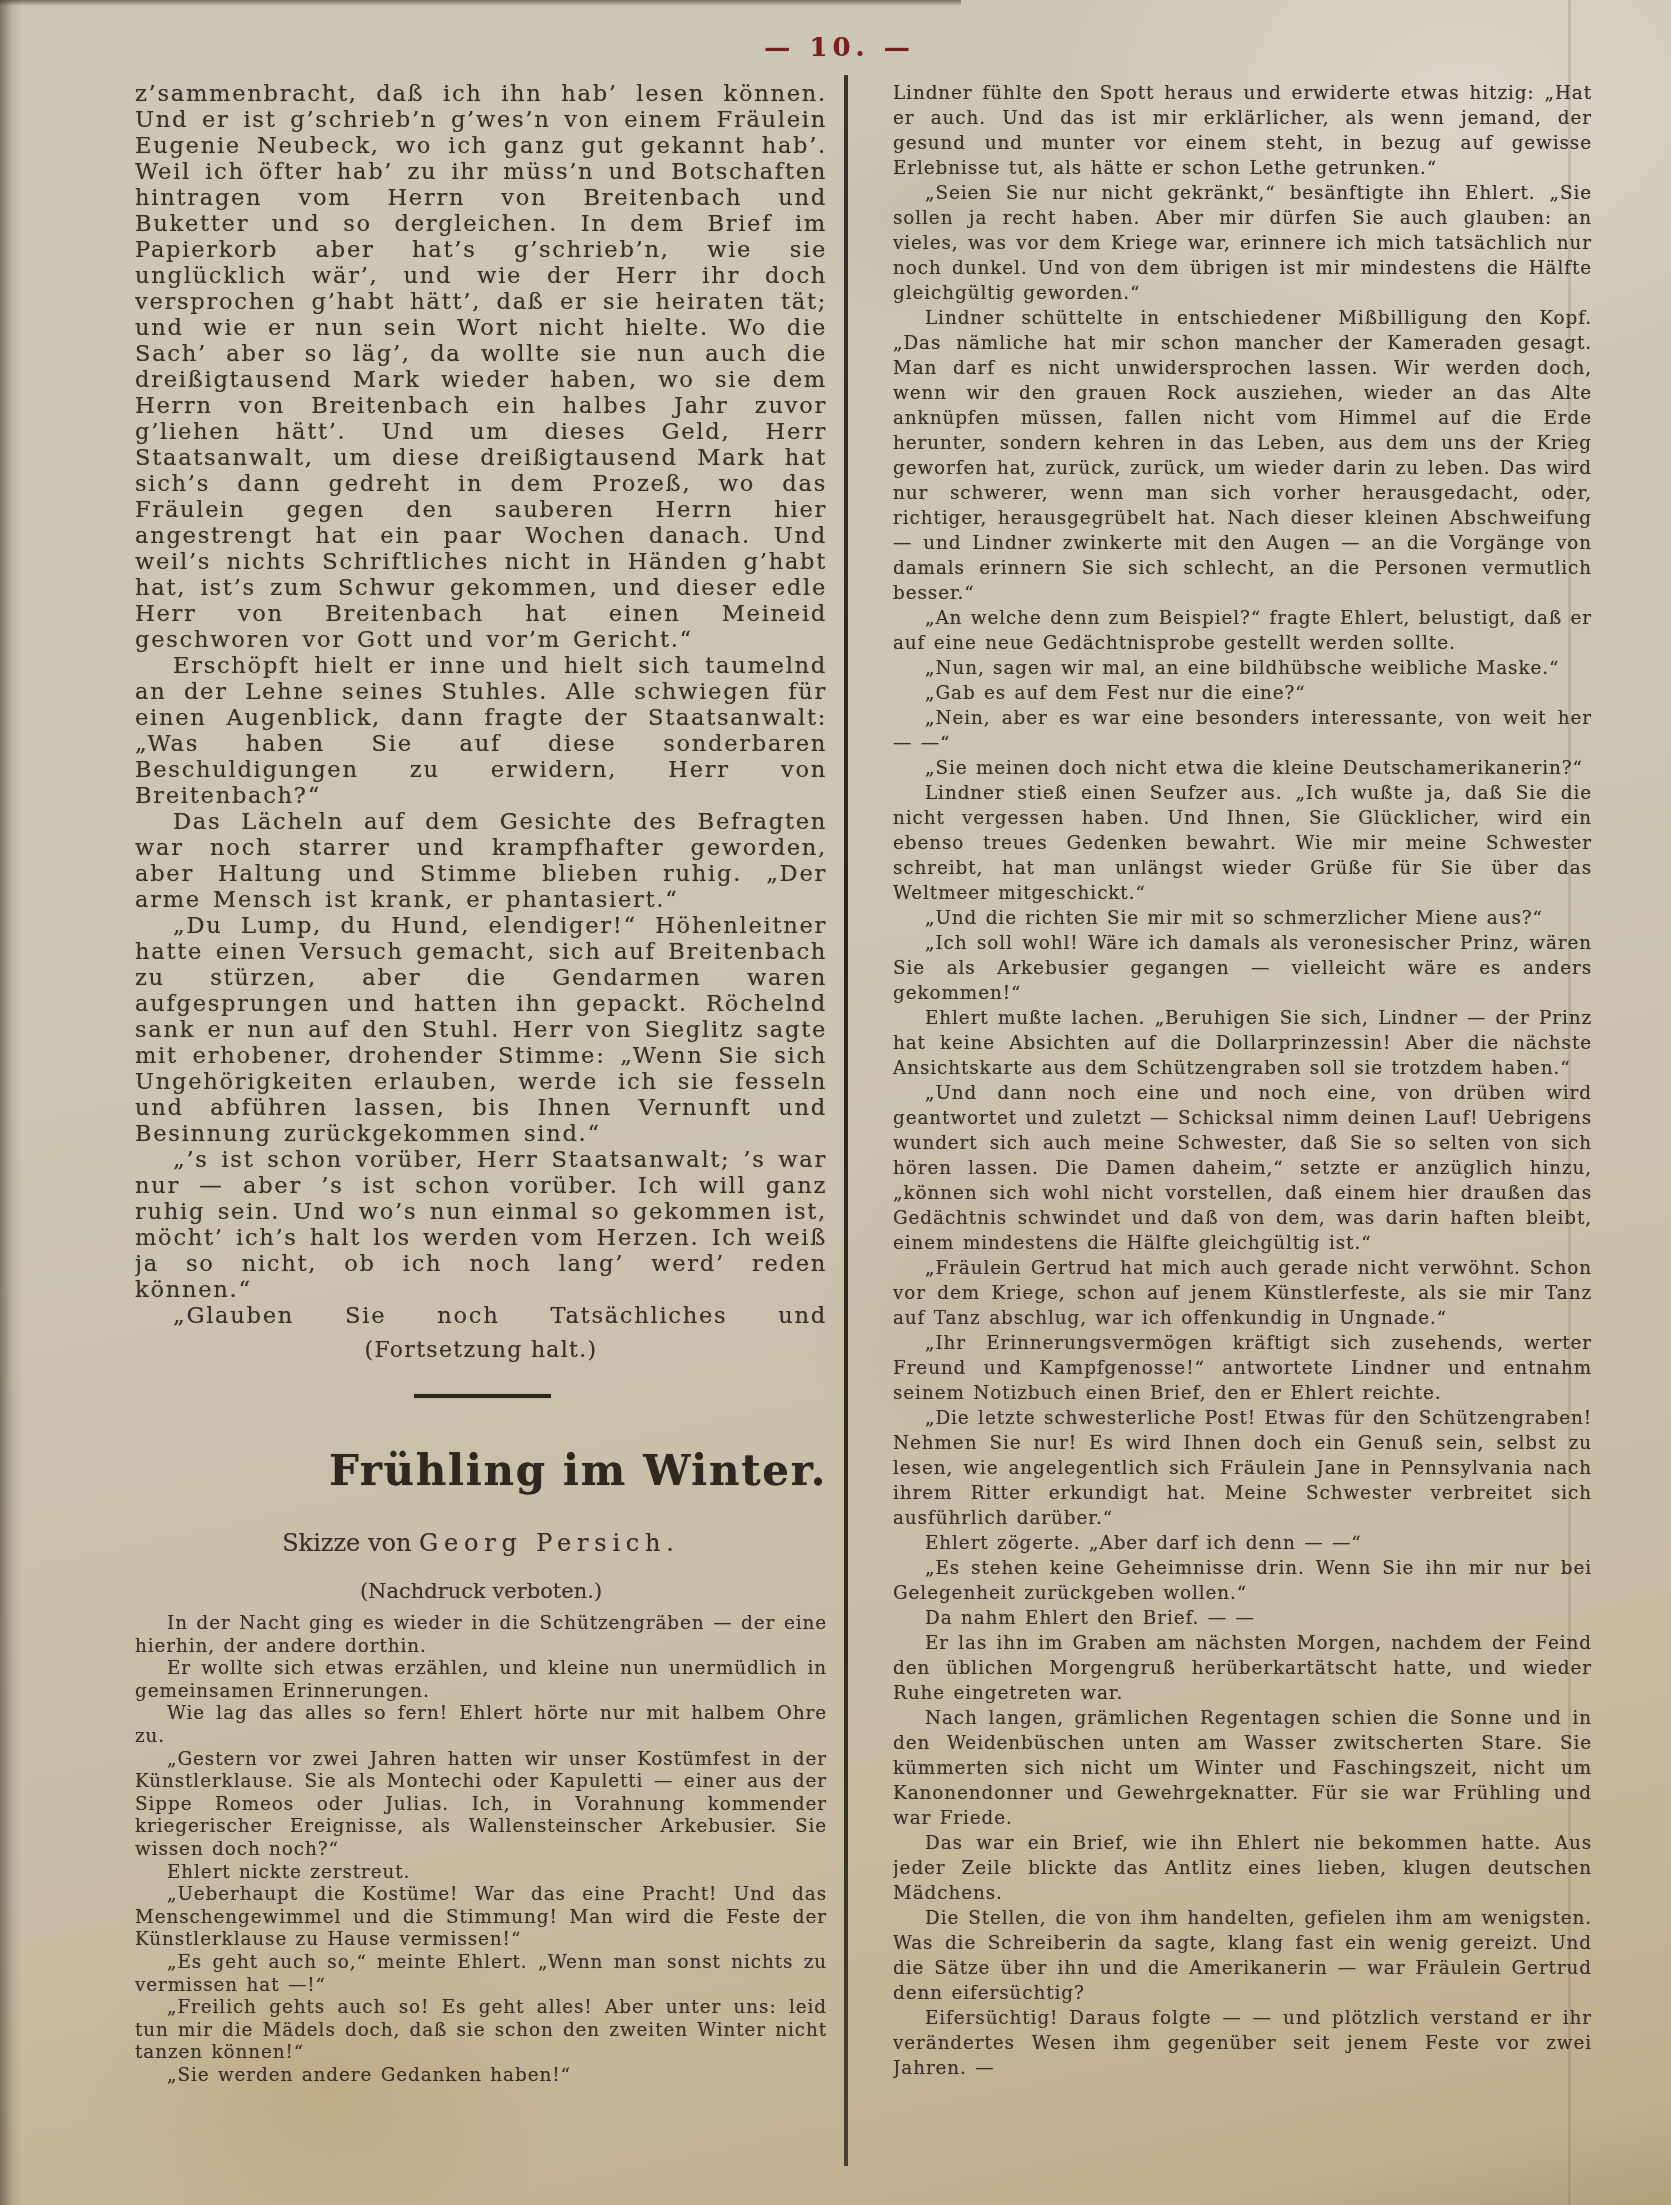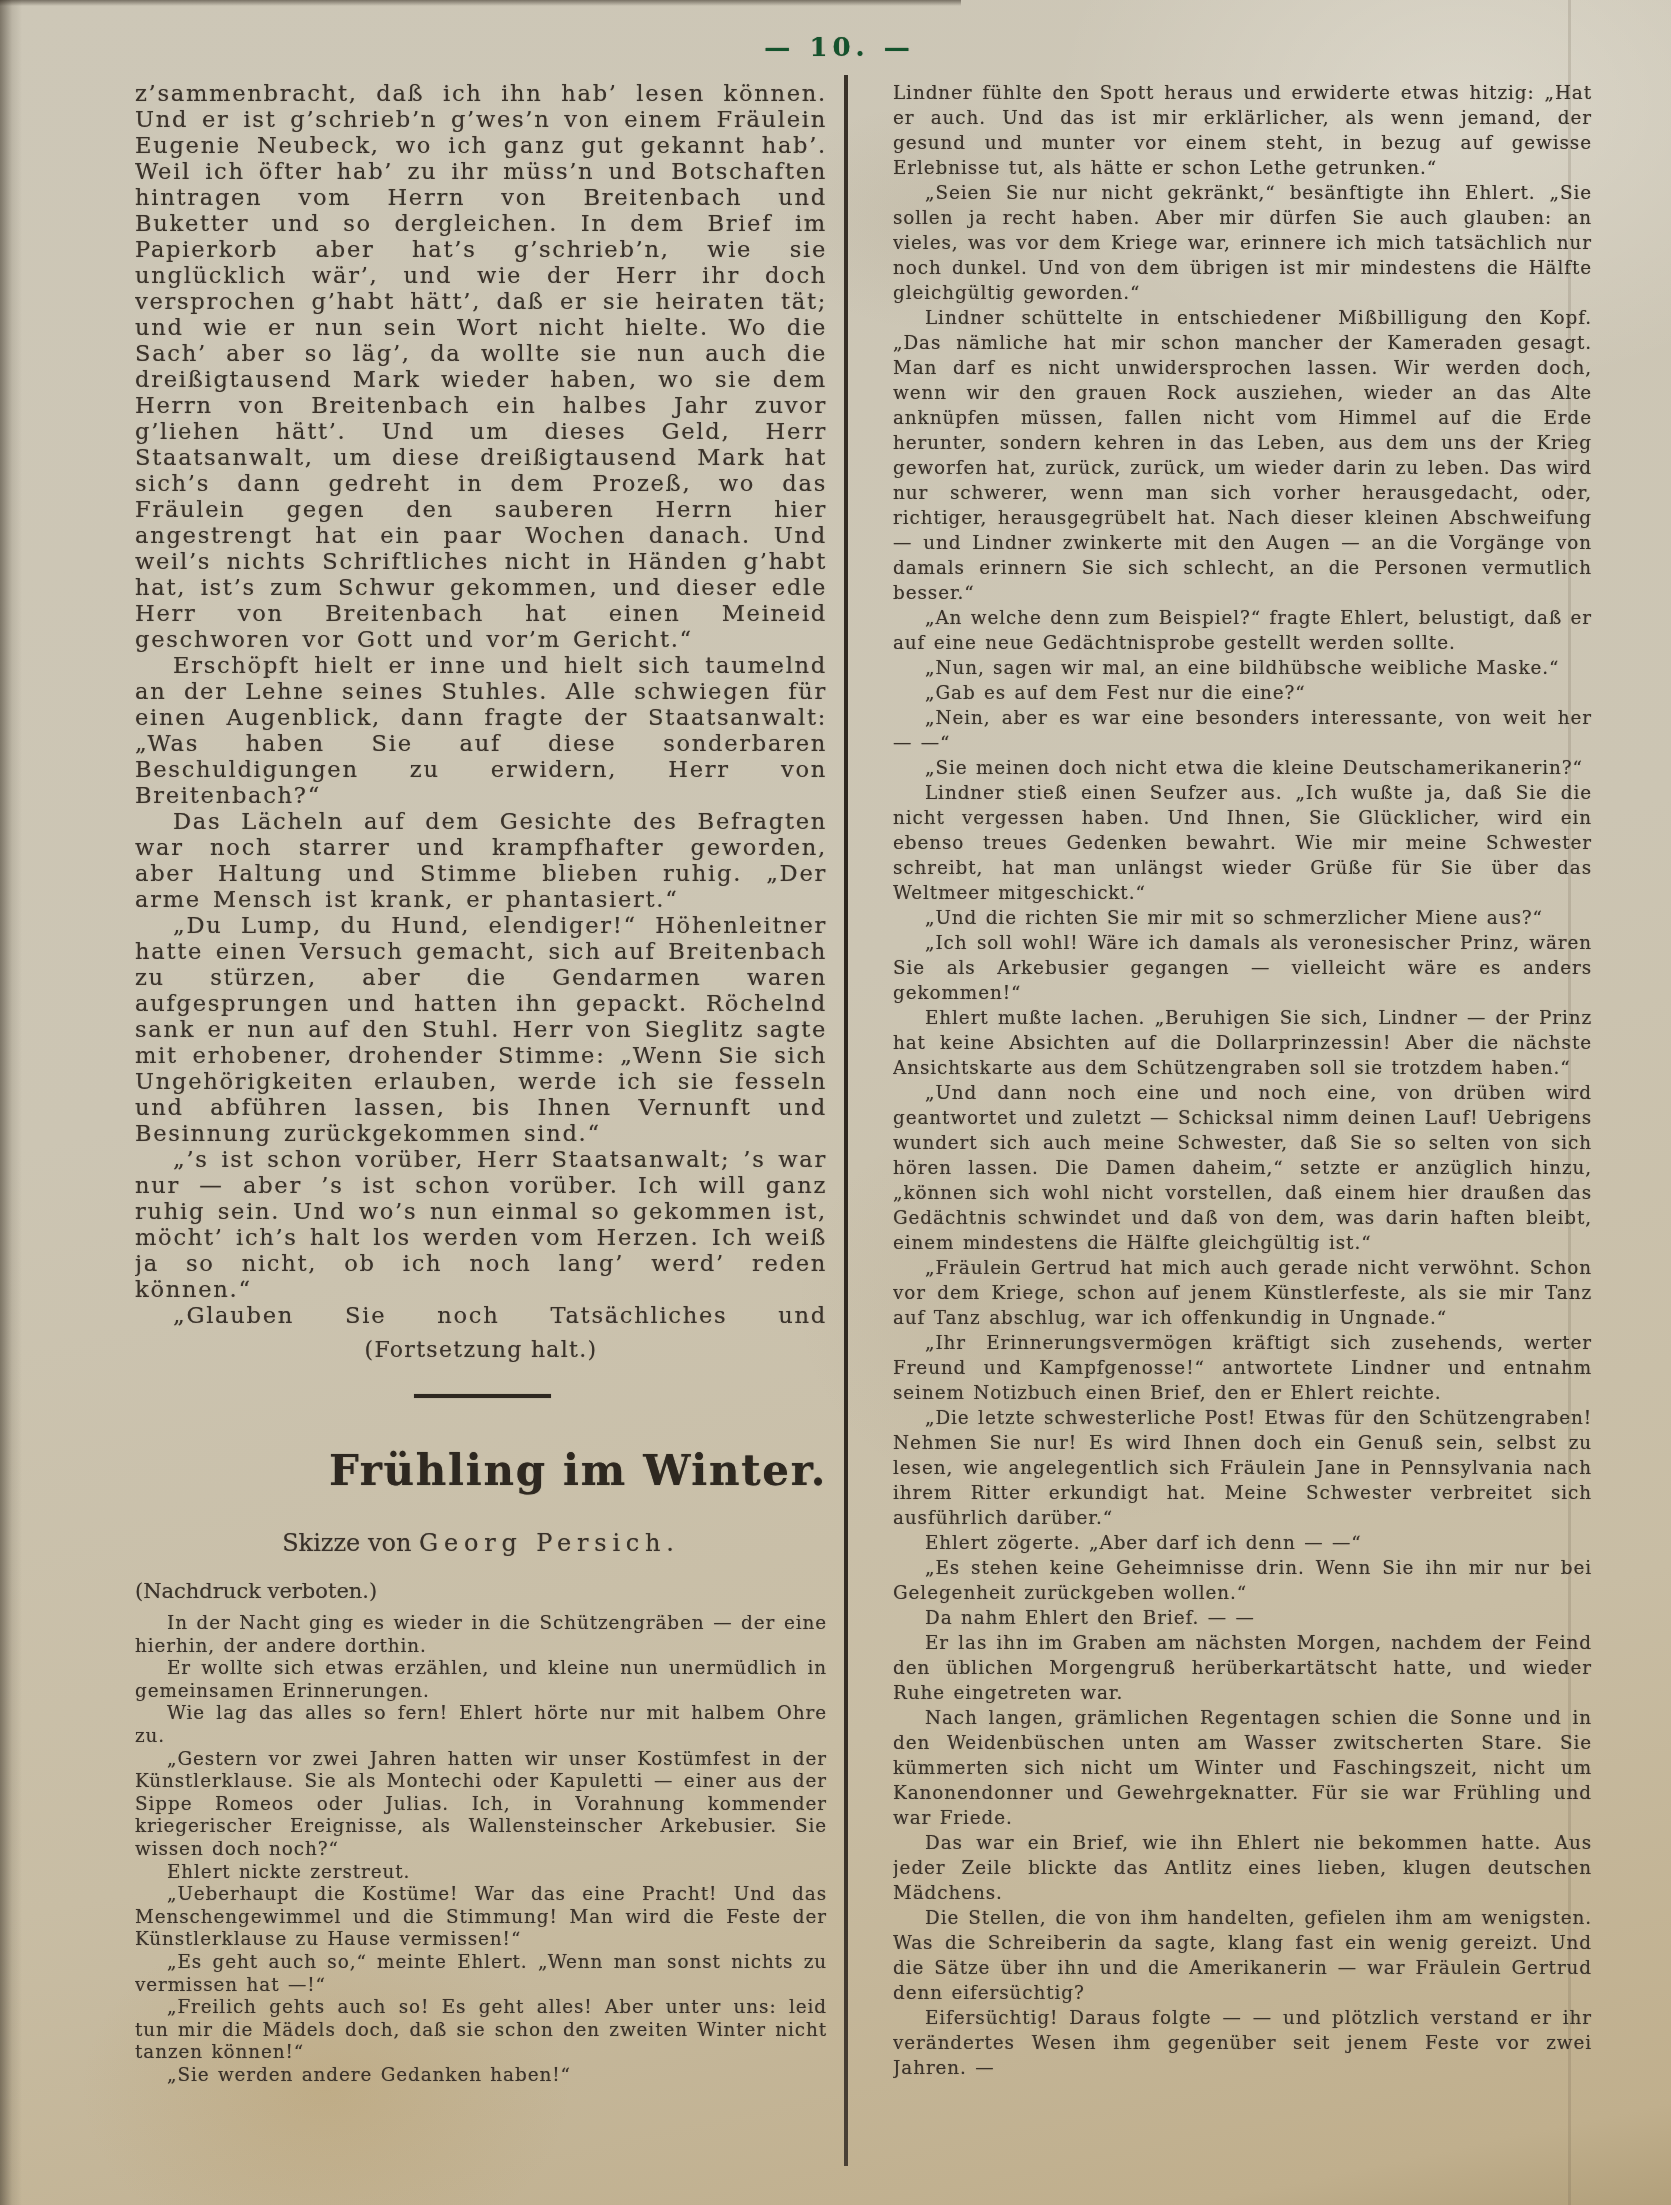--- a/index.html
+++ b/index.html
@@ -16,21 +16,21 @@
   }
   
   .edge-left{position:absolute;left:0;top:0;bottom:0;width:22px;
     background:linear-gradient(90deg, rgba(60,52,40,0.55), rgba(60,52,40,0.12) 55%, transparent);}
   .edge-top{position:absolute;left:0;top:0;height:5.8px;width:961px;
     background:linear-gradient(180deg, rgba(50,42,32,0.55), transparent);}
   .crease-right{position:absolute;left:1568px;top:0;width:2.5px;height:2205px;
     background:rgba(90,75,55,0.16);}
 
   .page-number{position:absolute;left:752px;top:32px;width:175px;text-align:center;
-    font-size:26px;font-weight:bold;letter-spacing:5px;color:#14532d;
+    font-size:26px;font-weight:bold;letter-spacing:5px;color:#7f1d1d;
     text-shadow:0 0 0.8px rgba(46,40,32,0.6);}
 
   .divider{position:absolute;left:844px;top:75px;width:4.2px;height:2091px;
     background:linear-gradient(180deg,#3a332a 0%,#2c261e 40%,#352e25 80%,#4a4136 100%);}
 
   .col{position:absolute;text-align:justify;color:#3a322a;
     text-shadow:0 0 0.8px rgba(58,50,42,0.55);}
   .col p{margin:0;padding:0;}
 
   
@@ -44,21 +44,21 @@
 
   .rule{position:absolute;height:4.2px;background:#2e2820;box-shadow:0 0 0.8px rgba(46,40,32,0.7);}
   .rule-mid{left:414px;top:1394px;width:137px;}
 
   .headline{position:absolute;left:135px;top:1446px;width:692px;text-align:right;
     font-size:42px;font-weight:bold;letter-spacing:1.7px;color:#2e2820;
     text-shadow:0 0 0.8px rgba(46,40,32,0.75);}
   .byline{position:absolute;left:135px;top:1529px;width:692px;text-align:center;
     font-size:24px;color:#3a322a;text-shadow:0 0 0.8px rgba(58,50,42,0.55);}
   .byline .name{letter-spacing:5.8px;}
-  .rights{position:absolute;left:135px;top:1579px;width:692px;text-align:left;
+  .rights{position:absolute;left:135px;top:1579px;width:692px;text-align:center;
     font-size:21px;color:#3a322a;text-shadow:0 0 0.8px rgba(58,50,42,0.5);}
 
   
   .sketch{left:135px;top:1612px;width:692px;height:541px;overflow:hidden;
     font-size:18.4px;line-height:22.6px;letter-spacing:0.9px;word-spacing:1.7px;}
   .sketch p{text-indent:32px;}
 
   .rightcol{left:869px;top:80px;width:699px;height:2071px;overflow:hidden;
     font-size:18.4px;line-height:25px;letter-spacing:0.9px;word-spacing:1.7px;margin-left:24px;}
   .rightcol p{text-indent:32px;}

